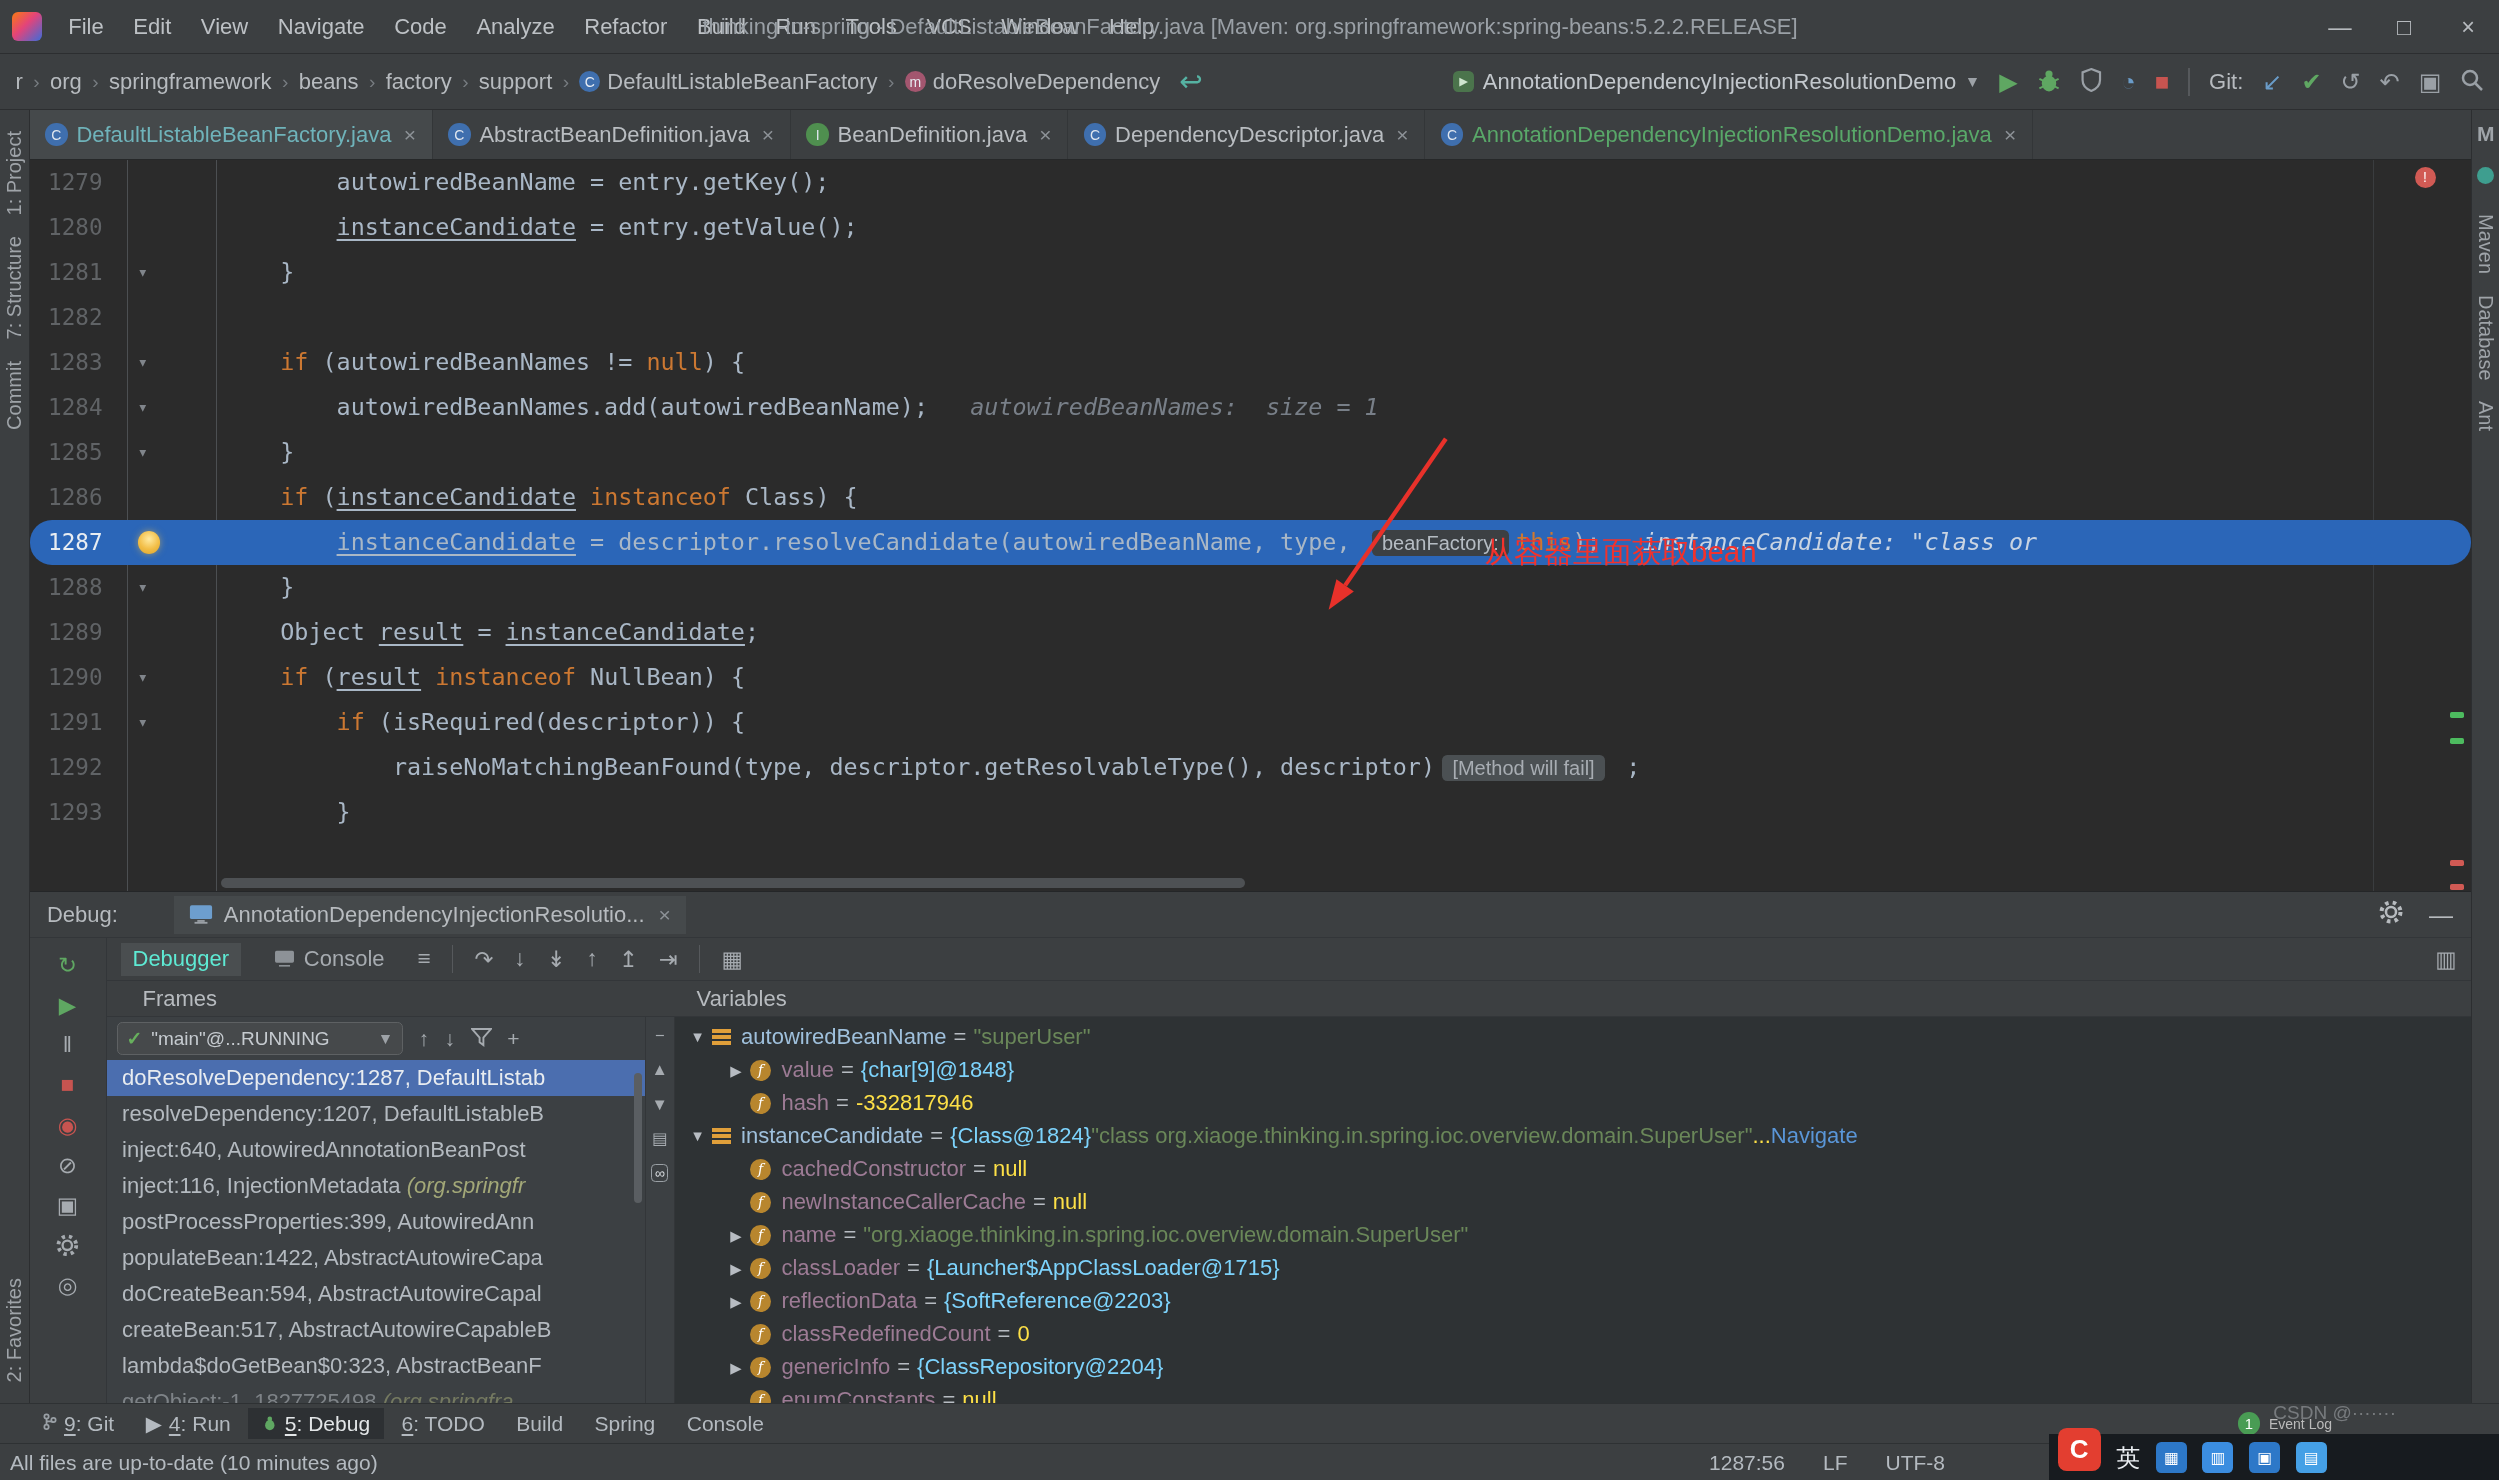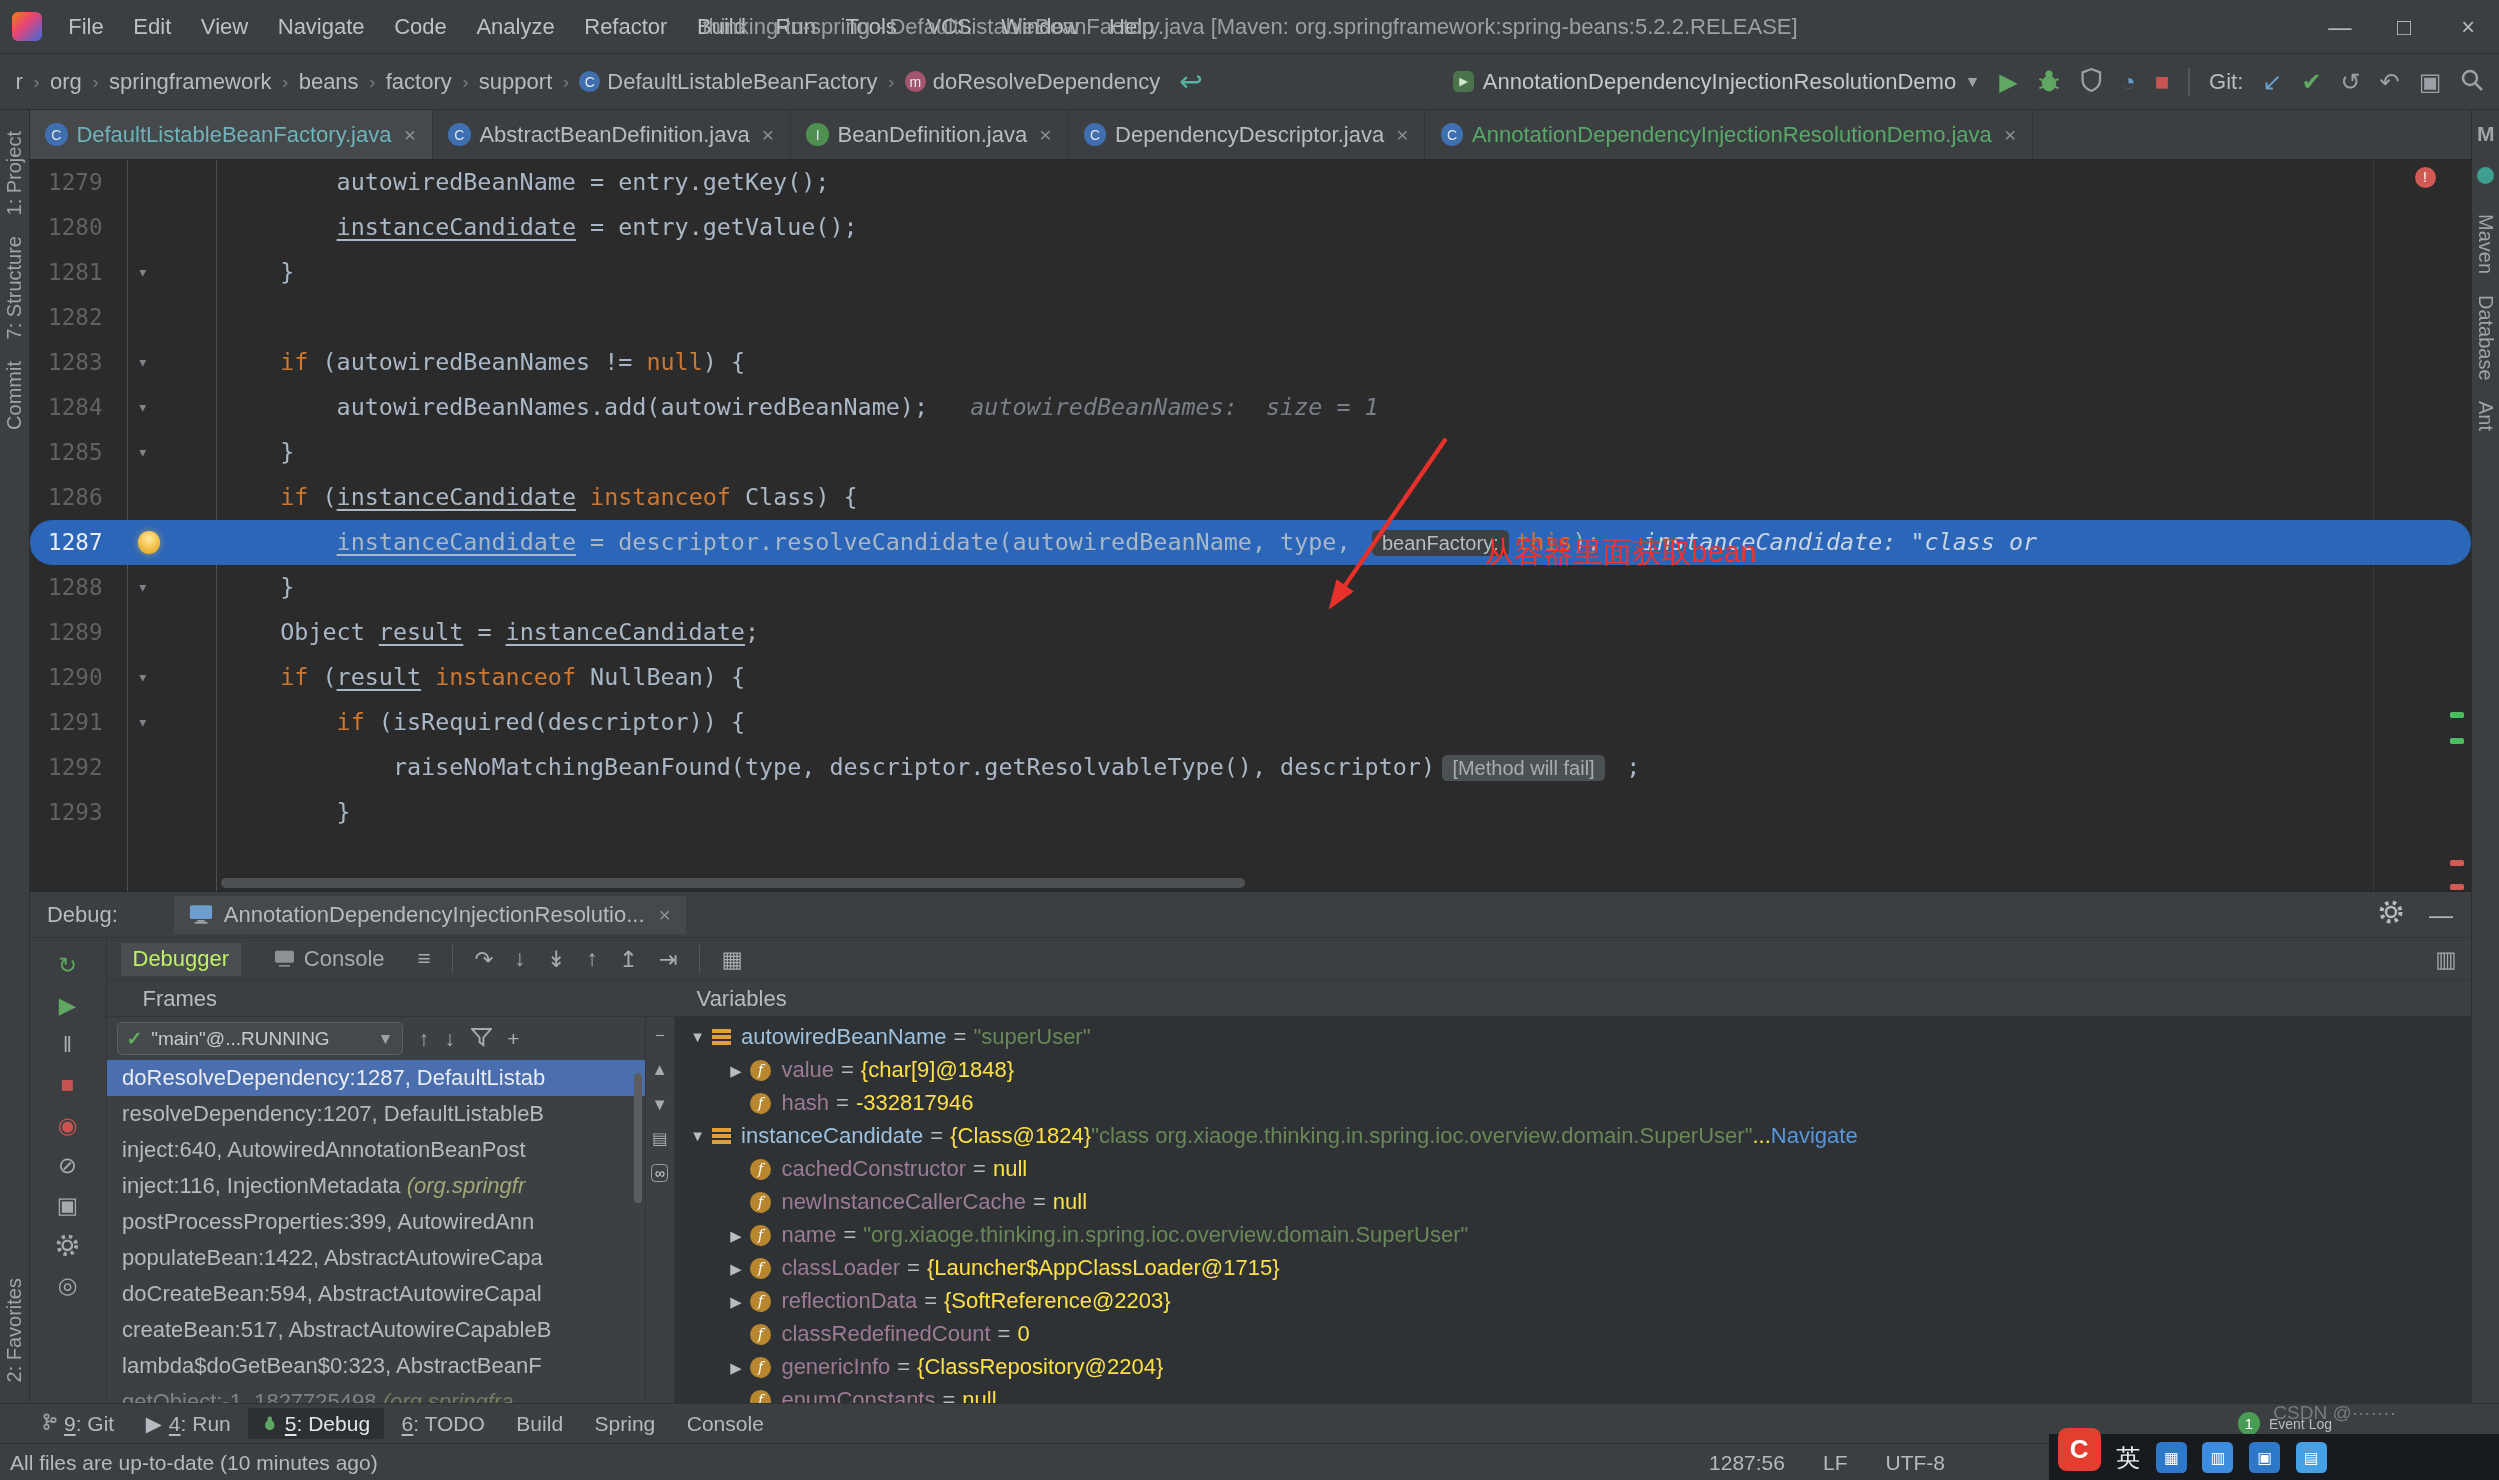--- a/index.html
+++ b/index.html
@@ -103,21 +103,21 @@
   .dbg-session{display:flex; align-items:center; gap:10.4px; background:#45494b; height:38px;
     padding:0 15.6px; margin-left:24px; font-size:22px; color:#b7bbbf;}
   .dbg-right{margin-left:auto; display:flex; gap:26px; align-items:center; color:#b7bbbf; font-size:24px;}
   .dbg-body{flex:1; display:flex; min-height:0; border-top:0.9px solid #333639;}
   .dbg-strip{width:76px; flex:none; display:flex; flex-direction:column; align-items:center; padding-top:7px;}
   .dico{height:40px; display:flex; align-items:center; justify-content:center; font-size:22.6px; width:100%;}
   .dbg-main{flex:1; display:flex; flex-direction:column; border-left:0.9px solid #333639; min-width:0;}
   .dbg-toolbar{height:43px; flex:none; display:flex; align-items:center; gap:21px; padding:0 14px;
     border-bottom:0.9px solid #333639; color:#a6abb0;}
   .dtab{font-size:22px; color:#a6abb0; display:flex; gap:8.7px; align-items:center; padding:3.5px 12px;}
-  .dtab.sel{color:#bef264; background:#4a4e50;justify-content:center;}
+  .dtab.sel{color:#5eead4; background:#4a4e50;justify-content:center;}
   .dbg-ico{font-size:22.6px; color:#a6abb0;}
   .dbg-subhead{height:36px; flex:none; display:flex; border-bottom:0.9px solid #333639; align-items:center;}
   .sh-frames{width:538px; flex:none; padding-left:36px; font-size:22px; color:#b7bbbf;}
   .sh-mini{width:29.5px; flex:none;}
   .sh-vars{flex:1; padding-left:22.6px; font-size:22px; color:#b7bbbf;}
   .dbg-panels{flex:1; display:flex; min-height:0;}
   .frames{width:538px; flex:none; background:#3c4043; display:flex; flex-direction:column; position:relative;}
   .thread-row{height:43px; flex:none; display:flex; align-items:center; padding:0 10.4px; gap:15.6px;}
   .thread-dd{width:286px; height:33px; border:1.7px solid #5e6163; border-radius:5.2px; background:#46494b;
     display:flex; align-items:center; padding:0 8.7px; gap:8.7px; font-size:19px; color:#c6cbd0; white-space:nowrap; overflow:hidden;}
@@ -136,21 +136,21 @@
   .vars{flex:1; background:#2e3234; border-left:0.9px solid #333639; overflow:hidden; padding-top:3.5px;}
   .vrow{height:33px; display:flex; align-items:center; font-size:22px; white-space:nowrap;}
   .vexp{width:28px; flex:none; text-align:center; color:#b7bcc2; font-size:14.8px;}
   .vico-l{width:19px; height:3.5px; background:#e09f3a; box-shadow:0 6px 0 #e09f3a, 0 12px 0 #e09f3a;
     margin:-12px 10.4px 0 0; flex:none;}
   .vico-f{width:21px; height:21px; border-radius:50%; background:#b8862e; color:#fff; font-size:14px;
     font-style:italic; display:flex; align-items:center; justify-content:center; margin-right:10.4px;
     flex:none; font-family:"DejaVu Serif",serif;}
   .vname-l{color:#9fc0dc;} .vname-f{color:#9d7b95;}
   .veq{color:#b7bcc2; margin:0 7px;}
-  .v-str{color:#6a8759;} .v-ref{color:#fde047;} .v-plain{color:#fde047;} .v-link{color:#5a96d8;}
+  .v-str{color:#6a8759;} .v-ref{color:#7dd3fc;} .v-plain{color:#fde047;} .v-link{color:#5a96d8;}
   
   .toolwin{height:40px; flex:none; background:#3c3f41; border-top:1.7px solid #2e3133;
     display:flex; align-items:center; padding:0 29px; position:relative;}
   .tw-item{display:flex; align-items:center; gap:7px; font-size:21px; color:#b4bac0; padding:3.5px 14px;}
   .tw-item.active{background:#2d3033; color:#e3e6e8;}
   .tw-item u{text-decoration:underline; text-underline-offset:2.6px;}
   .tw-right{margin-left:auto; display:flex; align-items:center; gap:8.7px; margin-right:139px;}
   .badge{width:22.6px; height:22.6px; border-radius:50%; background:#499C54; color:#fff; font-size:14.8px;
     display:flex; align-items:center; justify-content:center;}
   .statusbar{height:38px; flex:none; background:#3c3f41; border-top:0.9px solid #2e3133;

